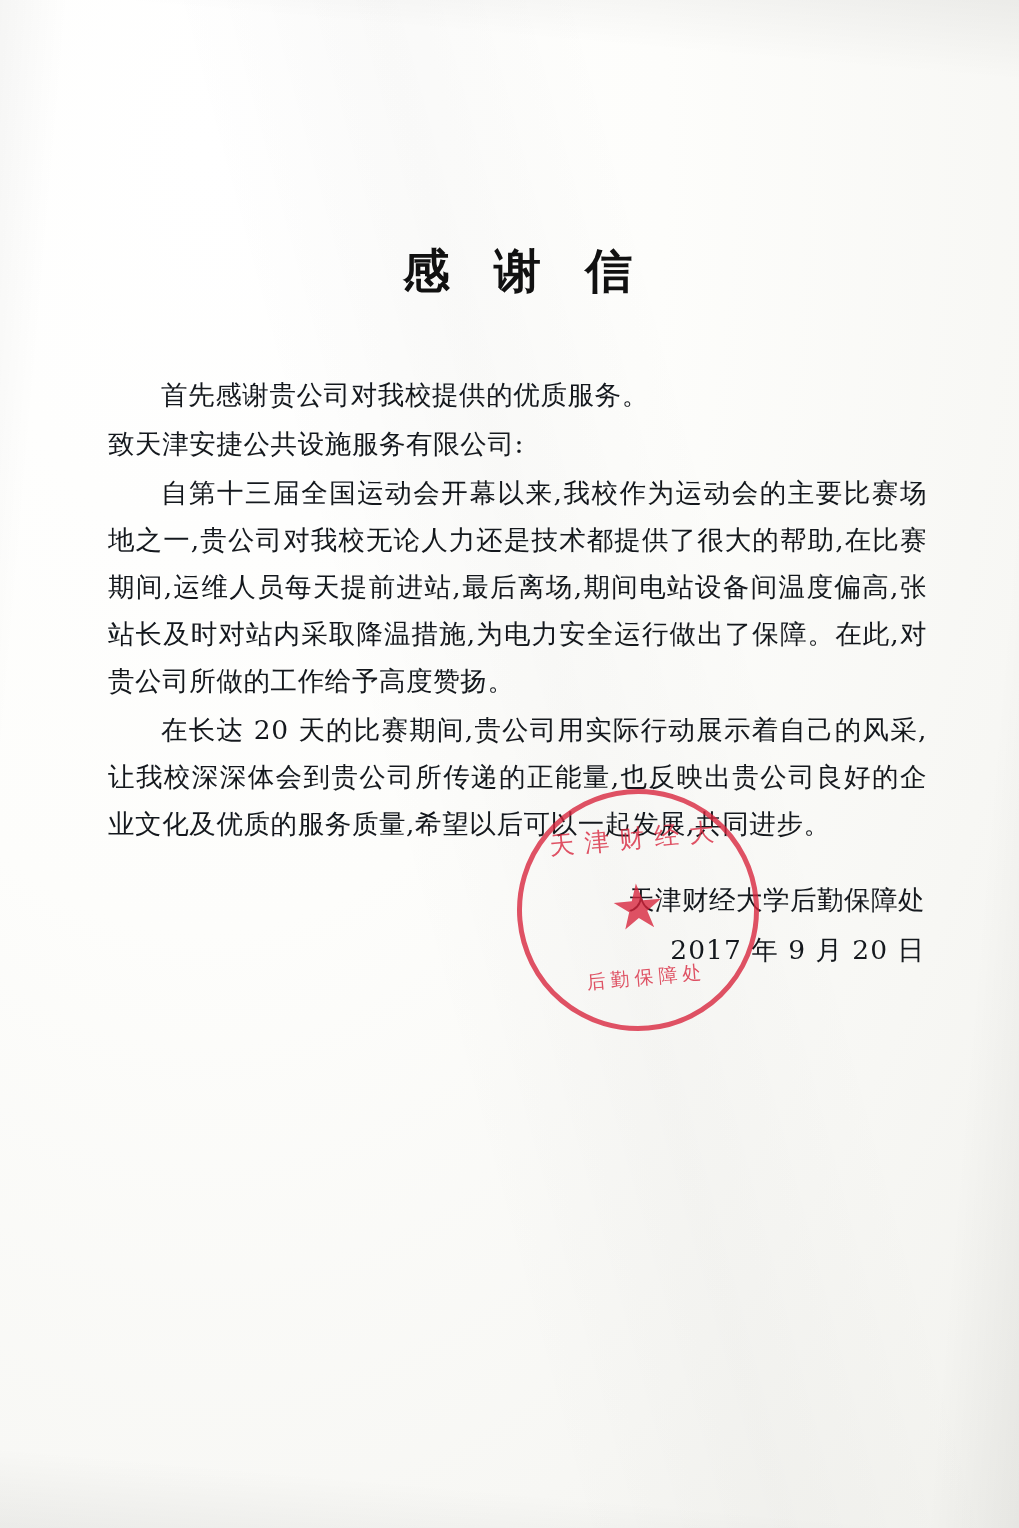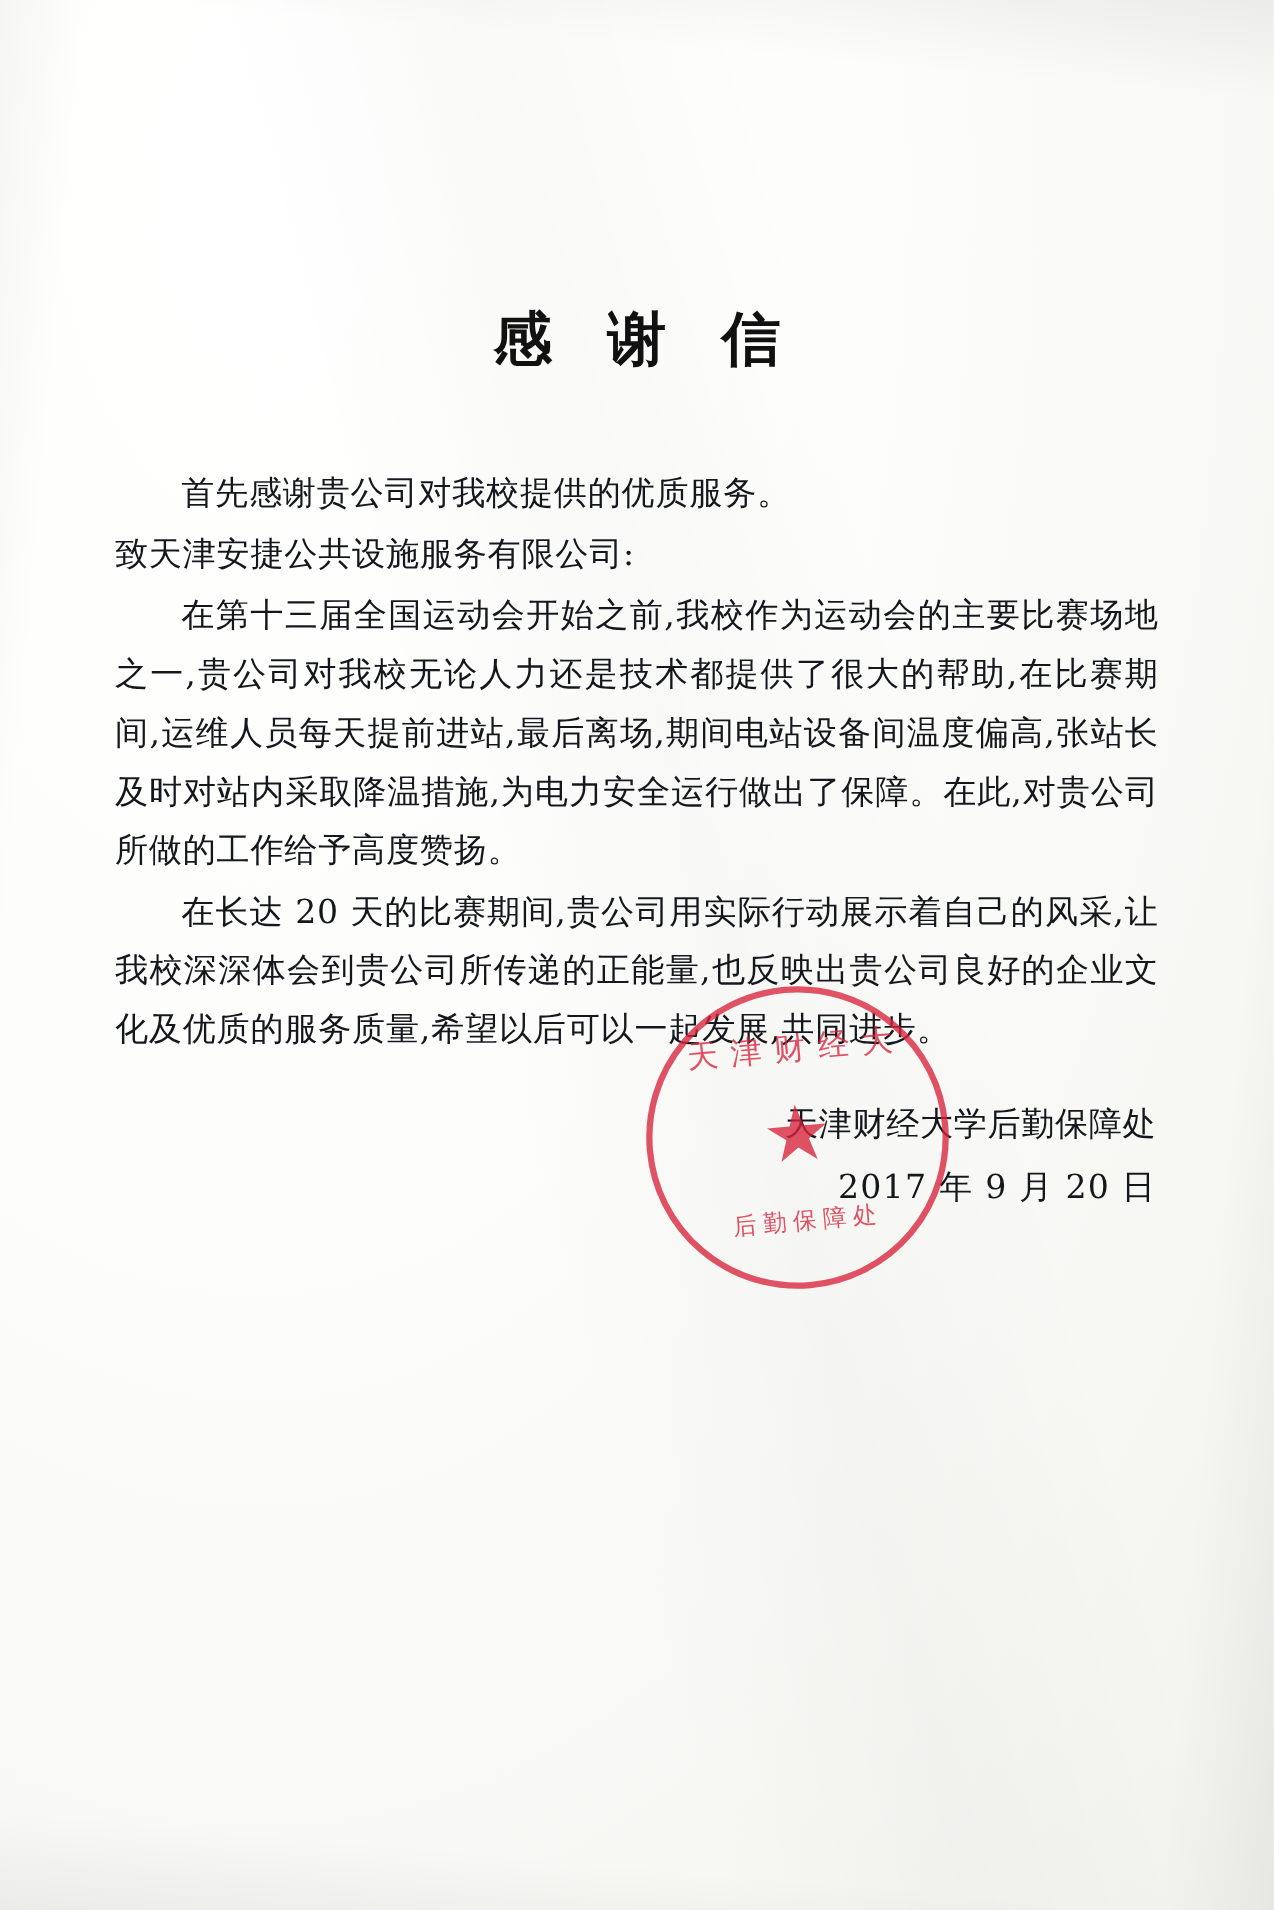--- a/index.html
+++ b/index.html
@@ -16,20 +16,21 @@
 
   
   #page {
     position: relative;
     width: 1019px;
     height: 1528px;
     background:
       radial-gradient(ellipse at 20% 10%, #ffffff 0%, #fdfdfb 40%, #f7f7f4 75%, #f2f2ee 100%),
       linear-gradient(110deg, #ffffff 0%, #fbfbf9 50%, #f4f4f1 100%);
     box-sizing: border-box;
+    padding-left: 16px;
   }
   
   #page::before {
     content: "";
     position: absolute;
     left: 0; top: 0; right: 0; bottom: 0;
     background:
       linear-gradient(95deg, rgba(0,0,0,0.035) 0%, rgba(0,0,0,0) 6%, rgba(0,0,0,0) 92%, rgba(0,0,0,0.05) 100%),
       linear-gradient(185deg, rgba(0,0,0,0.05) 0%, rgba(0,0,0,0) 5%, rgba(0,0,0,0) 95%, rgba(0,0,0,0.05) 100%),
       linear-gradient(75deg, rgba(0,0,0,0) 40%, rgba(0,0,0,0.018) 55%, rgba(0,0,0,0) 70%);
@@ -140,21 +141,21 @@
 <body>
 
 <div id="page">
   <div class="content">
 
     <h1 class="doc-title">感 谢 信</h1>
 
     <div class="body-block">
       <p class="para">首先感谢贵公司对我校提供的优质服务。</p>
       <p class="para no-indent">致天津安捷公共设施服务有限公司:</p>
-      <p class="para">在第十三届全国运动会开始之前,我校作为运动会的主要比赛场地之一,贵公司对我校无论人力还是技术都提供了很大的帮助,在比赛期间,运维人员每天提前进站,最后离场,期间电站设备间温度偏高,张站长及时对站内采取降温措施,为电力安全运行做出了保障。在此,对贵公司所做的工作给予高度赞扬。</p>
+      <p class="para">自第十三届全国运动会开幕以来,我校作为运动会的主要比赛场地之一,贵公司对我校无论人力还是技术都提供了很大的帮助,在比赛期间,运维人员每天提前进站,最后离场,期间电站设备间温度偏高,张站长及时对站内采取降温措施,为电力安全运行做出了保障。在此,对贵公司所做的工作给予高度赞扬。</p>
       <p class="para">在长达 20 天的比赛期间,贵公司用实际行动展示着自己的风采,让我校深深体会到贵公司所传递的正能量,也反映出贵公司良好的企业文化及优质的服务质量,希望以后可以一起发展,共同进步。</p>
     </div>
 
     <div class="signature-block">
       <div class="seal">
         <span class="seal-top-text">天津财经大</span>
         <span class="seal-star">★</span>
         <span class="seal-bottom-text">后勤保障处</span>
       </div>
       <span class="sig-line">天津财经大学后勤保障处</span>

